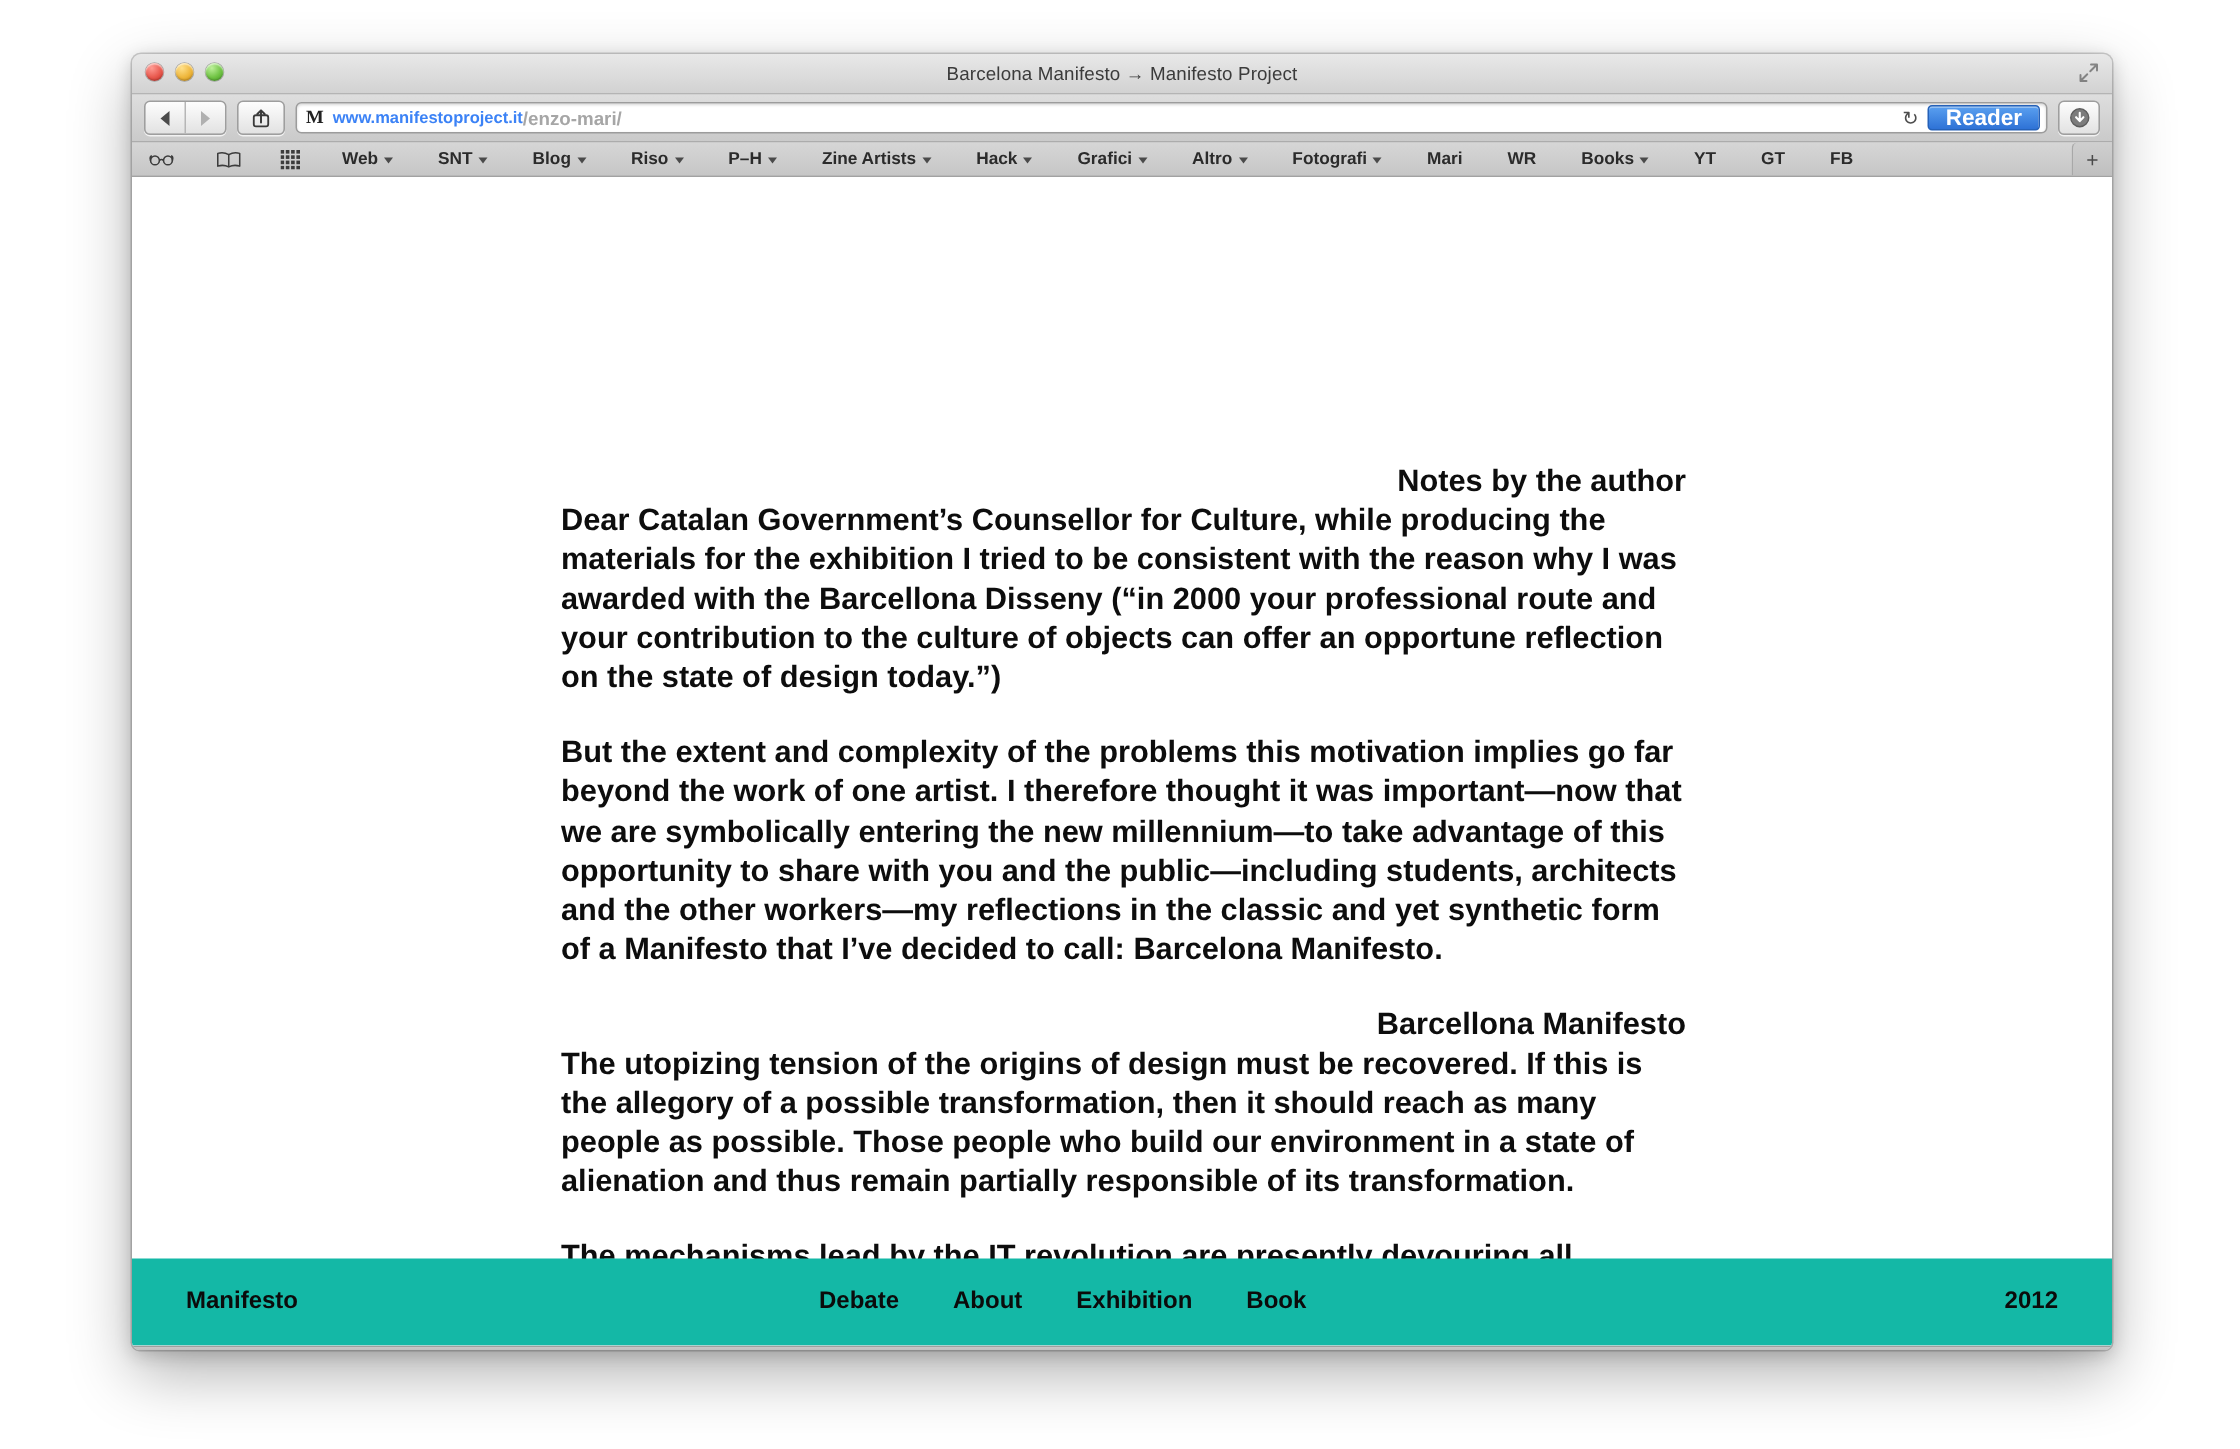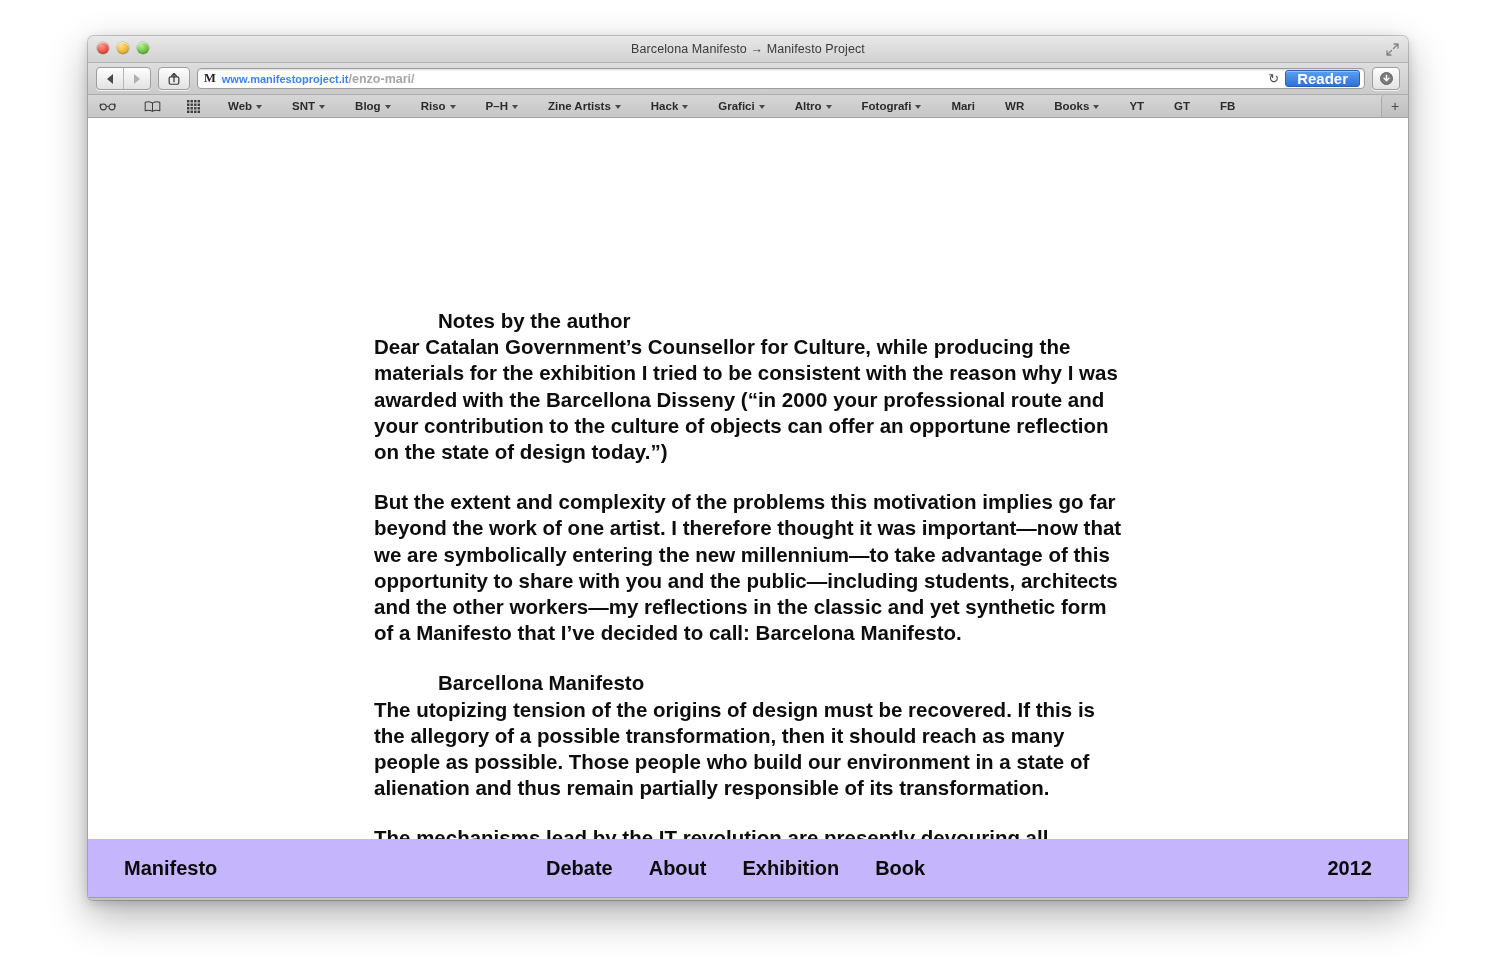--- a/index.html
+++ b/index.html
@@ -253,33 +253,33 @@
     top: 190px;
     width: 750px;
     font-size: 20.5px;
     line-height: 26.2px;
     font-weight: bold;
     color: #0d0d0d;
     font-family: "Liberation Sans", sans-serif;
   }
   .body-text p { margin: 0; }
   .body-text p.spaced { margin-top: 24px; }
-  .section-head { text-indent: 64px; }
+  .section-head { text-indent: 64px; text-align: right; }
 
   
   .site-footer {
     position: absolute;
     left: 0;
     right: 0;
     bottom: 0;
     height: 58px;
-    background: #c4b5fd;
-    display: flex;
-    align-items: center;
-    font-size: 20px;
+    background: #14b8a6;
+    display: flex;
+    align-items: center;
+    font-size: 16px;
     font-weight: bold;
     color: #0b0b0b;
     font-family: "Liberation Sans", sans-serif;
   }
   .footer-brand { position: absolute; left: 36px; }
   .footer-nav {
     position: absolute;
     left: 458px;
     display: flex;
     gap: 36px;

